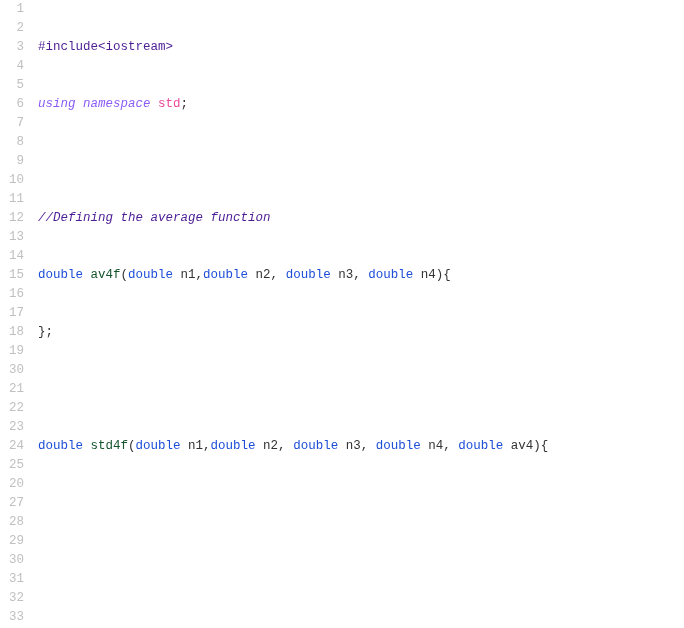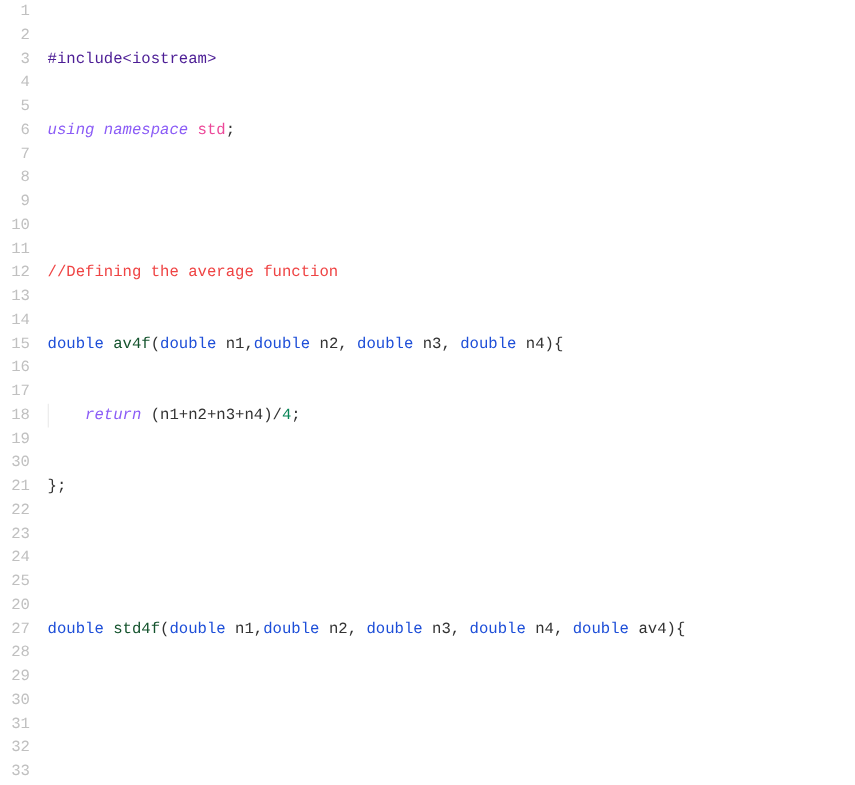--- a/index.html
+++ b/index.html
@@ -32,21 +32,21 @@
     white-space: pre;
     overflow: hidden;
   }
   .code .line {
     height: 19px;
     position: relative;
   }
   .tok-preproc { color: #4c1d95; }
   .tok-keyword { color: #8b5cf6; font-style: italic; }
   .tok-func    { color: #14532d; }
-  .tok-comment { color: #ef4444; }
+  .tok-comment { color: #4c1d95; font-style: italic; }
   .tok-num     { color: #098658; }
   .tok-rettype { color: #1d4ed8; }
   .tok-stdns   { color: #ec4899; }
 
   
   .guides {
     position: absolute;
     top: 0;
     bottom: 0;
     left: 0;
@@ -98,21 +98,20 @@
     <div>32</div>
     <div>33</div>
   </div>
 
   <div class="code">
     <div class="line"><span class="tok-preproc">#include</span><span class="tok-preproc">&lt;iostream&gt;</span></div>
     <div class="line"><span class="tok-keyword">using</span> <span class="tok-keyword">namespace</span> <span class="tok-stdns">std</span><span>;</span></div>
     <div class="line"></div>
     <div class="line"><span class="tok-comment">//Defining the average function</span></div>
     <div class="line"><span class="tok-rettype">double</span> <span class="tok-func">av4f</span><span>(</span><span class="tok-rettype">double</span><span> n1,</span><span class="tok-rettype">double</span><span> n2, </span><span class="tok-rettype">double</span><span> n3, </span><span class="tok-rettype">double</span><span> n4){</span></div>
-    <div class="line"><div class="guides"><div class="guide" style="left:0px"></div></div>    <span class="tok-keyword">return</span><span> (n1+n2+n3+n4)/</span><span class="tok-num">4</span><span>;</span></div>
     <div class="line"><span>};</span></div>
     <div class="line"></div>
     <div class="line"><span class="tok-rettype">double</span> <span class="tok-func">std4f</span><span>(</span><span class="tok-rettype">double</span><span> n1,</span><span class="tok-rettype">double</span><span> n2, </span><span class="tok-rettype">double</span><span> n3, </span><span class="tok-rettype">double</span><span> n4, </span><span class="tok-rettype">double</span><span> av4){</span></div>
     
     
     
     
     
     
     

